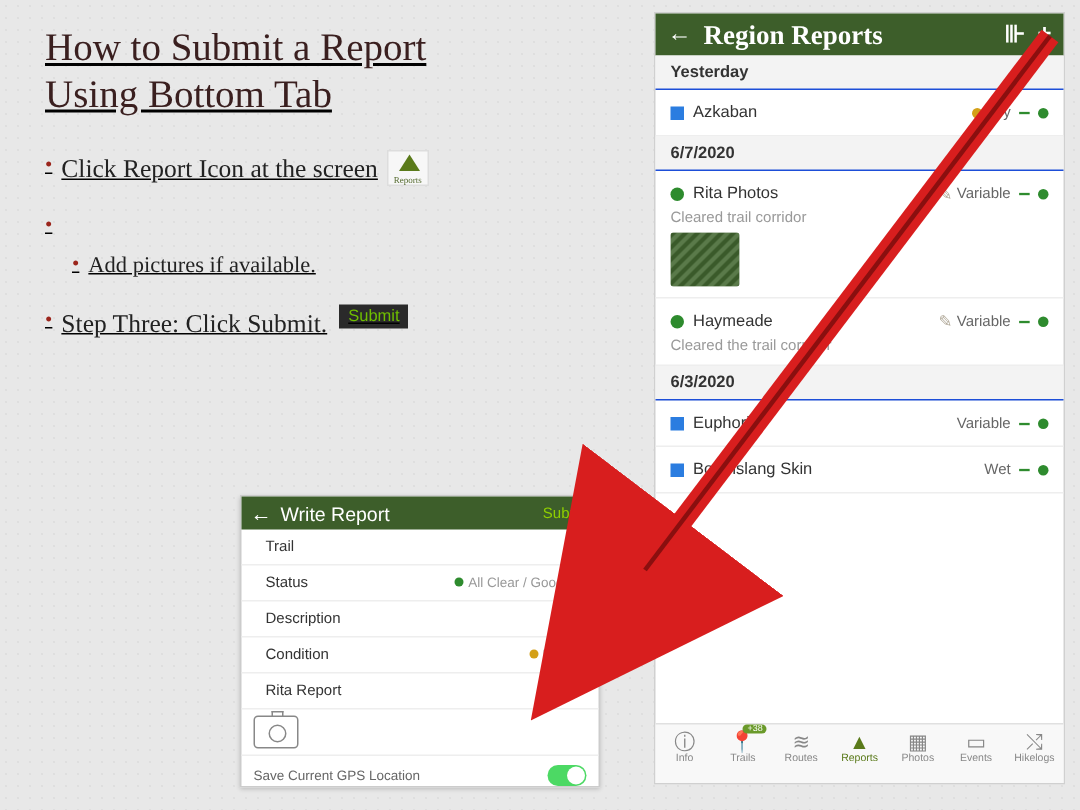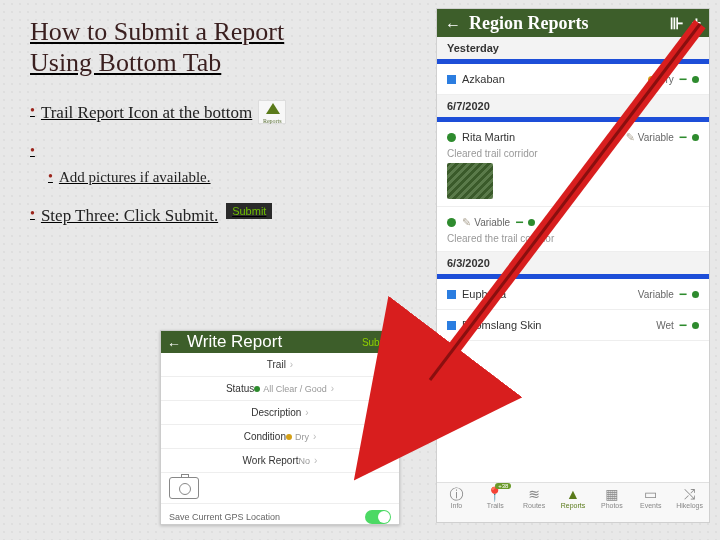--- a/index.html
+++ b/index.html
@@ -51,23 +51,23 @@
 }
 
 .write-report {
   position:absolute; left:160px; top:330px;
   width:240px; height:195px; background:#fff; border:1px solid #ccc;
   font-family: Arial, sans-serif; font-size:10px;
   box-shadow: 0 1px 3px rgba(0,0,0,0.2);
 }
 .wr-header { background:#3d5e2a; color:#fff; height:22px; display:flex; align-items:center; padding:0 6px; }
 .wr-back { color:#fff; font-size:14px; margin-right:6px; }
-.wr-title { flex:1; font-size:17px; }
+.wr-title { flex:1; font-size:13px; }
 .wr-submit { color:#8fce00; font-size:10px; }
-.wr-row { border-bottom:1px solid #eee; padding:6px 16px; display:flex; justify-content:center; align-items:center; min-height:22px; }
+.wr-row { border-bottom:1px solid #eee; padding:6px 16px; display:flex; justify-content:space-between; align-items:center; min-height:22px; }
 .wr-label { color:#333; }
 .wr-val { color:#999; font-size:9px; }
 .wr-chev { color:#bbb; margin-left:4px; font-size:10px; }
 .wr-dot-g { display:inline-block;width:6px;height:6px;border-radius:50%;background:#2e8b2e;margin-right:3px;vertical-align:middle;}
 .wr-dot-y { display:inline-block;width:6px;height:6px;border-radius:50%;background:#d4a017;margin-right:3px;vertical-align:middle;}
 .wr-camera { width:30px;height:22px;border:1px solid #888;border-radius:3px;margin:4px 8px;position:relative;}
 .wr-camera::before{content:"";position:absolute;width:10px;height:10px;border:1px solid #888;border-radius:50%;left:9px;top:5px;}
 .wr-camera::after{content:"";position:absolute;width:6px;height:3px;border:1px solid #888;border-bottom:none;left:11px;top:-4px;}
 .wr-gps { padding:6px 8px; display:flex; justify-content:space-between;align-items:center; }
 .wr-toggle { width:26px;height:14px;background:#4cd964;border-radius:7px;position:relative;}
@@ -76,21 +76,21 @@
 .phone {
   position:absolute; right:10px; top:8px;
   width:274px; height:515px; background:#fff;
   font-family: Arial, sans-serif; font-size:11px;
   border:1px solid #d0d0d0;
 }
 .ph-header { background:#3d5e2a; color:#fff; height:28px; display:flex; align-items:center; padding:0 8px; }
 .ph-back { font-size:16px; margin-right:8px; }
 .ph-title { flex:1; font-size:18px; font-weight:bold;font-family:Liberation Serif, serif; }
 .ph-ctrl { font-size:16px; margin-left:8px; font-weight:bold;}
-.ph-section { background:#f3f3f3; padding:5px 10px; font-size:11px; color:#333; font-weight:bold; border-bottom:5px solid #1d4ed8;}
+.ph-section { background:#f3f3f3; padding:5px 10px; font-size:11px; color:#333; font-weight:bold; border-bottom:1px solid #1d4ed8;}
 .ph-item { border-bottom:1px solid #eee; padding:7px 10px; position:relative; min-height:22px;}
 .ph-item-row { display:flex; align-items:center; }
 .ph-sq-blue { display:inline-block;width:9px;height:9px;background:#2b7de0;margin-right:6px;}
 .ph-sq-green { display:inline-block;width:9px;height:9px;background:#2e8b2e;border-radius:50%;margin-right:6px;}
 .ph-name { flex:1; color:#333; }
 .ph-status { color:#666; font-size:10px; display:flex;align-items:center;gap:3px;}
 .ph-dot-g { width:7px;height:7px;background:#2e8b2e;border-radius:50%;display:inline-block;}
 .ph-dot-y { width:7px;height:7px;background:#d4a017;border-radius:50%;display:inline-block;}
 .ph-minus { color:#2e8b2e; font-size:14px; font-weight:bold; margin:0 2px;}
 .ph-brush { color:#b0a898; font-size:11px; }
@@ -120,21 +120,21 @@
 
   <div class="left">
     <div class="title">
       <span>How to Submit a Report</span><br>
       <span>Using Bottom Tab</span>
     </div>
 
     <div class="step-block">
       <div class="bullet-row">
         <span class="bullet-dot">•</span>
-        <span class="bullet-text">Trail Report Icon at the bottom</span>
+        <span class="bullet-text">Click Report Icon at the screen</span>
         <span style="width:6px"></span>
         <span class="report-icon-mini">
             <span>Reports</span>
           </span>
       </div>
     </div>
 
     <div class="step-block">
       <div class="bullet-row">
         <span class="bullet-dot">•</span>
@@ -171,21 +171,21 @@
     </div>
     <div class="wr-row">
       <span class="wr-label">Description</span>
       <span class="wr-chev">›</span>
     </div>
     <div class="wr-row">
       <span class="wr-label">Condition</span>
       <span><span class="wr-dot-y"></span><span class="wr-val">Dry</span><span class="wr-chev">›</span></span>
     </div>
     <div class="wr-row">
-      <span class="wr-label">Work Report</span>
+      <span class="wr-label">Rita Report</span>
       <span><span class="wr-val">No</span><span class="wr-chev">›</span></span>
     </div>
     <div style="border-bottom:1px solid #eee;">
       <div class="wr-camera"></div>
     </div>
     <div class="wr-gps">
       <span class="wr-label" style="font-size:9px;color:#666">Save Current GPS Location</span>
       <span class="wr-toggle"></span>
     </div>
   </div>
@@ -209,34 +209,35 @@
             <span class="ph-minus">−</span>
             <span class="ph-dot-g"></span>
           </span>
       </div>
     </div>
 
     <div class="ph-section">6/7/2020</div>
     <div class="ph-item">
       <div class="ph-item-row">
         <span class="ph-sq-green"></span>
-        <span class="ph-name">Rita Martin</span>
+        <span class="ph-name">Rita Photos</span>
         <span class="ph-status">
             <span class="ph-brush">✎</span>
             <span>Variable</span>
             <span class="ph-minus">−</span>
             <span class="ph-dot-g"></span>
           </span>
       </div>
       <div class="ph-sub">Cleared trail corridor</div>
       <div class="ph-thumb"></div>
     </div>
     <div class="ph-item">
       <div class="ph-item-row">
         <span class="ph-sq-green"></span>
+        <span class="ph-name">Haymeade</span>
         <span class="ph-status">
             <span class="ph-brush">✎</span>
             <span>Variable</span>
             <span class="ph-minus">−</span>
             <span class="ph-dot-g"></span>
           </span>
       </div>
       <div class="ph-sub">Cleared the trail corridor</div>
     </div>
 

